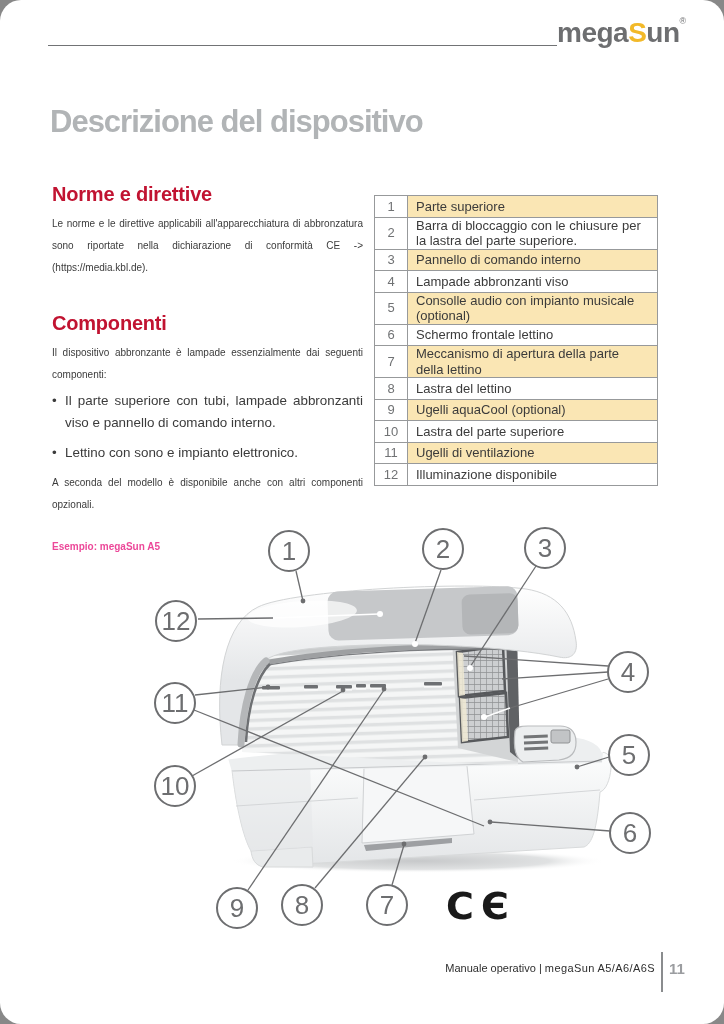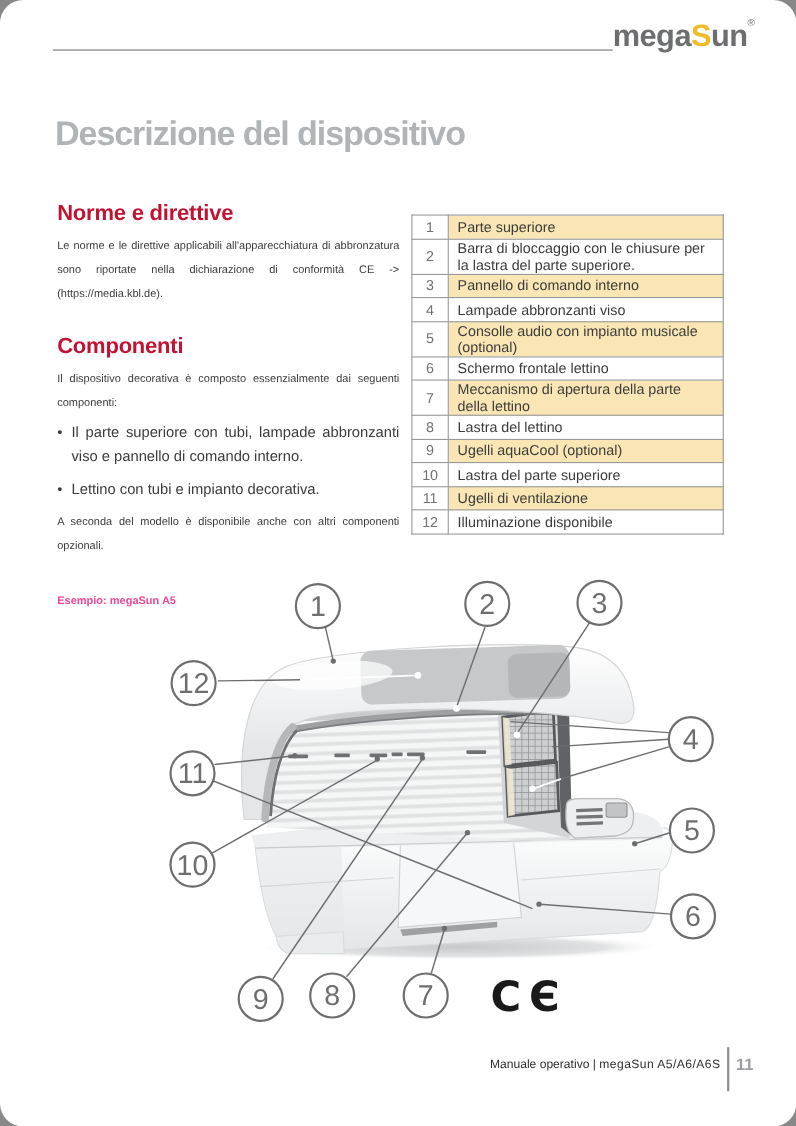--- a/index.html
+++ b/index.html
@@ -8,21 +8,21 @@
   
   .hdr-rule{position:absolute;left:48px;top:45px;width:509px;height:1px;background:#717375;}
   .logo{position:absolute;left:557px;top:16px;font-size:28px;font-weight:bold;color:#6d6e70;letter-spacing:-0.5px;}
   .logo .accent{color:#f2b929;}
   .logo .reg{font-size:9px;vertical-align:18px;font-weight:normal;}
   
   .page-title{position:absolute;left:50px;top:104px;font-size:31px;font-weight:bold;color:#b1b4b6;letter-spacing:-1px;margin:0;}
   
   .leftcol{position:absolute;left:52px;top:183px;width:311px;}
   .sec-heading{font-size:20px;font-weight:bold;color:#c11331;margin:0 0 7px 0;letter-spacing:-0.2px;}
-  .sec-heading.second{margin-top:25px;}
+  .sec-heading.second{margin-top:33px;}
   .leftcol p{font-size:10px;line-height:22px;text-align:justify;margin:0 0 2px 0;}
   .leftcol ul{list-style:none;margin:4px 0 2px 0;padding:0;}
   .leftcol li{font-size:13.4px;line-height:22px;text-align:justify;padding-left:13px;position:relative;margin-bottom:8px;}
   .leftcol li .bullet{position:absolute;left:0;top:0;}
   
   .parts{position:absolute;left:374px;top:195px;width:284px;border-collapse:collapse;}
   .parts td{border:1px solid #97999b;font-size:13px;line-height:15.5px;padding:0 8px;vertical-align:middle;}
   .parts td.num{width:28px;text-align:center;color:#707274;padding:2.5px 2px;}
   .parts td.hl{background:#fae6b4;}
   
@@ -42,24 +42,24 @@
   <div class="hdr-rule"></div>
   <div class="logo"><span>mega</span><span class="accent">S</span><span>un</span><span class="reg">®</span></div>
 
   <h1 class="page-title">Descrizione del dispositivo</h1>
 
   <div class="leftcol">
     <h2 class="sec-heading">Norme e direttive</h2>
     <p>Le norme e le direttive applicabili all'apparecchiatura di abbronzatura sono riportate nella dichiarazione di conformità CE -&gt; (https://media.kbl.de).</p>
 
     <h2 class="sec-heading second">Componenti</h2>
-    <p>Il dispositivo decorativa è composto essenzialmente dai seguenti componenti:</p>
+    <p>Il dispositivo abbronzante è lampade essenzialmente dai seguenti componenti:</p>
     <ul>
       <li><span class="bullet">•</span><span>Il parte superiore con tubi, lampade abbronzanti viso e pannello di comando interno.</span></li>
-      <li><span class="bullet">•</span><span>Lettino con tubi e impianto decorativa.</span></li>
+      <li><span class="bullet">•</span><span>Lettino con sono e impianto elettronico.</span></li>
     </ul>
     <p>A seconda del modello è disponibile anche con altri componenti opzionali.</p>
   </div>
 
   <table class="parts">
     <tbody>
       <tr>
           <td class="num">1</td>
           <td class="hl">Parte superiore</td>
         </tr>

